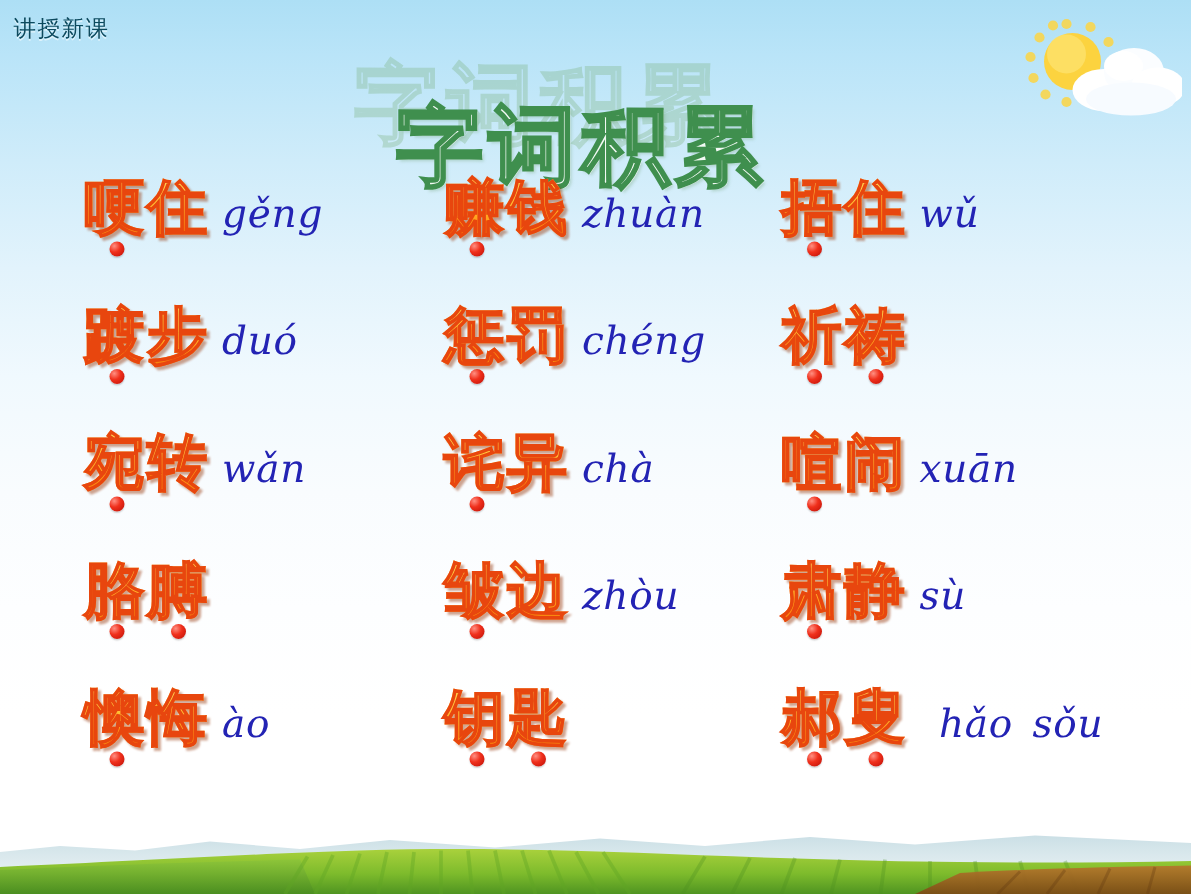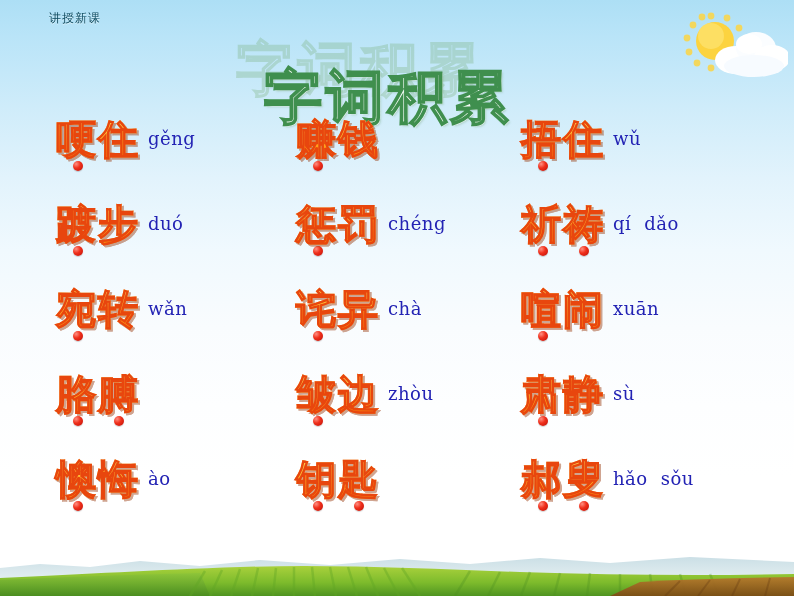--- a/index.html
+++ b/index.html
@@ -37,26 +37,25 @@
   
   #landscape{
     position:absolute; left:0; bottom:0;
     width:794px; height:62px;
   }
 
   
   #lesson-tag{
     position:absolute; left:9px; top:10px;
     font-family:"DejaVu Sans", sans-serif;
-    font-size:12px;
+    font-size:15px;
     letter-spacing:1px;
     color:#0d4a5e;
     font-weight:400;
     text-shadow:0 1px 0 rgba(255,255,255,.55);
-    margin-left:40px;
   }
 
   
   #title-wrap{
     position:absolute; left:228px; top:38px;
     width:330px; height:92px;
   }
   .title-txt{
     position:absolute;
     font-family:"DejaVu Sans", sans-serif;
@@ -142,25 +141,26 @@
     width:10px; height:10px;
     border-radius:50%;
     background:radial-gradient(circle at 32% 30%, #ff8f82 0%, #f0301c 42%, #bb0e06 100%);
     box-shadow:0 1px 1px rgba(0,0,0,.18);
   }
   .dot.blank{ background:none; box-shadow:none; }
 
   
   .pinyin{
     font-family:"DejaVu Serif", serif;
-    font-size:18px;
+    font-size:26px;
     color:#2323B4;
     line-height:1;
     margin-top:12px;
     letter-spacing:.5px;
+    font-style:italic;
   }
   .pinyin .syl{ margin-right:13px; }
   .pinyin .syl:last-child{ margin-right:0; }
 </style>
 </head>
 <body>
 
 <div id="slide">
 
   <svg id="weather" viewBox="0 0 124 80" xmlns="http://www.w3.org/2000/svg">
@@ -225,20 +225,21 @@
             </div>
             <div class="dots">
               <span class="dot-slot">
                 <span class="dot"></span>
               </span>
               <span class="dot-slot">
                 <span class="dot blank"></span>
               </span>
             </div>
           </div>
+          <div class="pinyin" style="margin-left: 9px;"><span class="syl">zhuàn</span></div>
         </div>
         <div class="cell" style="left: 520px; top: 0px;">
           <div class="word">
             <div class="chars">
               <span class="ch">捂</span>
               <span class="ch">住</span>
             </div>
             <div class="dots">
               <span class="dot-slot">
                 <span class="dot"></span>
@@ -294,21 +295,20 @@
             </div>
             <div class="dots">
               <span class="dot-slot">
                 <span class="dot"></span>
               </span>
               <span class="dot-slot">
                 <span class="dot"></span>
               </span>
             </div>
           </div>
-          <div class="pinyin" style="margin-left: 9px;"><span class="syl">qí</span><span class="syl">dǎo</span></div>
         </div>
       </div>
       <div class="row" style="height: 85px;">
         <div class="cell" style="left: 55px; top: 0px;">
           <div class="word">
             <div class="chars">
               <span class="ch">宛</span>
               <span class="ch">转</span>
             </div>
             <div class="dots">
@@ -451,21 +451,21 @@
             </div>
             <div class="dots">
               <span class="dot-slot">
                 <span class="dot"></span>
               </span>
               <span class="dot-slot">
                 <span class="dot"></span>
               </span>
             </div>
           </div>
-          <div class="pinyin" style="margin-left: 9px;"><span class="syl">hǎo</span><span class="syl">sǒu</span></div>
+          <div class="pinyin" style="margin-left: 22px;"><span class="syl">hǎo</span><span class="syl">sǒu</span></div>
         </div>
       </div>
     </div>
 
   <svg id="landscape" viewBox="0 0 794 62" preserveAspectRatio="none" xmlns="http://www.w3.org/2000/svg">
     <defs>
       <linearGradient id="gfar" x1="0" y1="0" x2="0" y2="1">
         <stop offset="0%" stop-color="#b9d4dd" stop-opacity=".75"></stop>
         <stop offset="100%" stop-color="#cfe3e6" stop-opacity=".3"></stop>
       </linearGradient>

